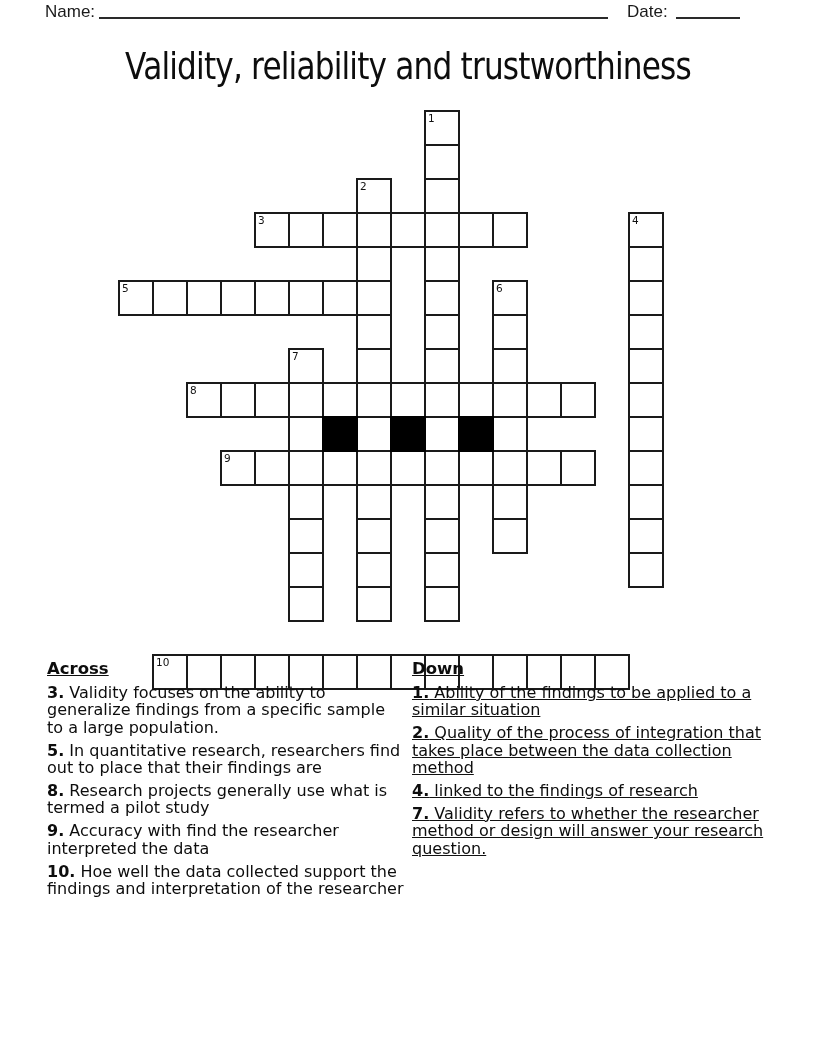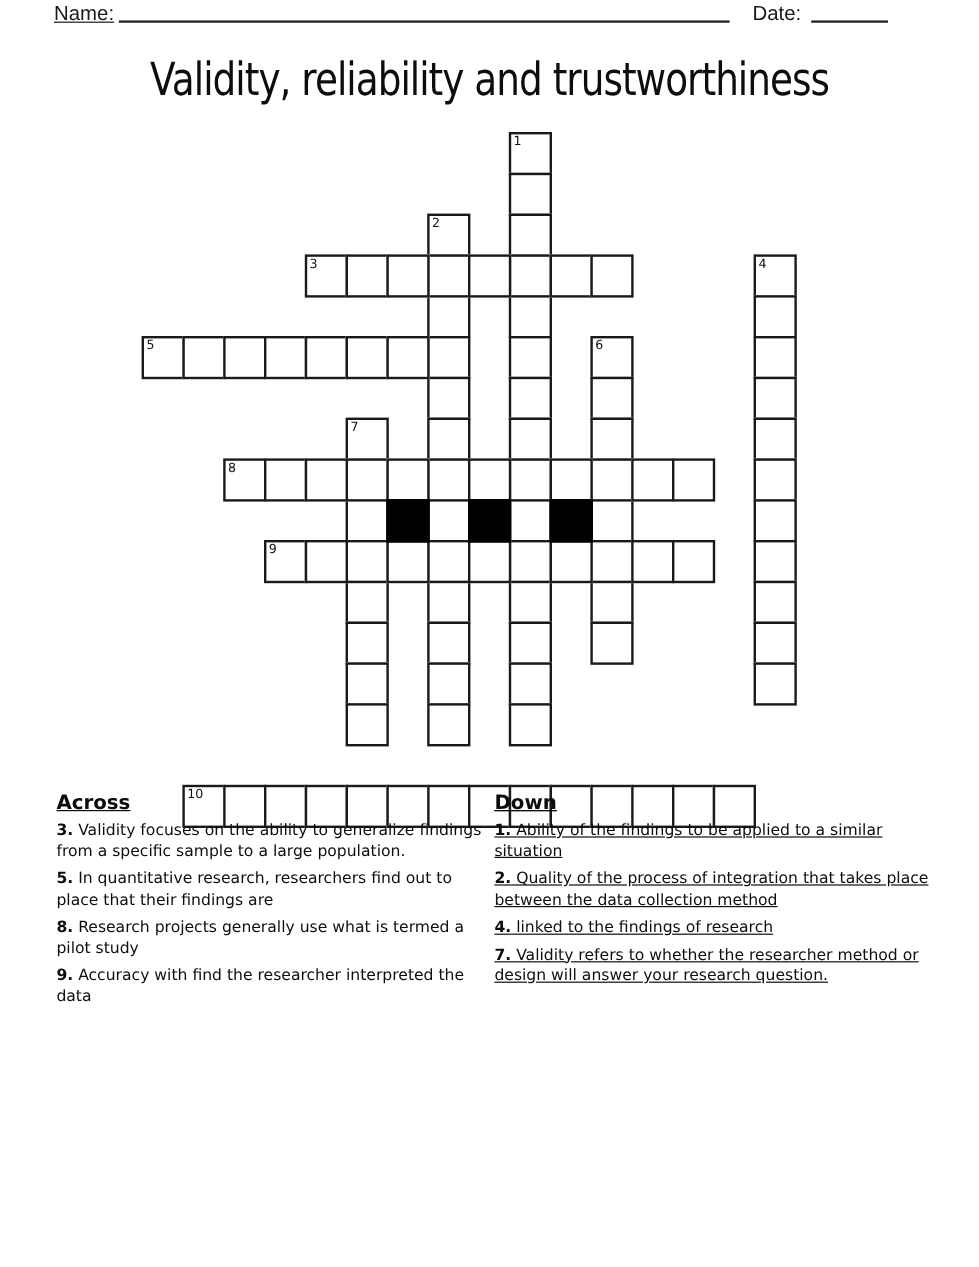--- a/index.html
+++ b/index.html
@@ -2,21 +2,21 @@
 <html><head>
 <meta charset="utf-8">
 <style>
   * { margin: 0; padding: 0; box-sizing: border-box; }
   html, body { width: 816px; height: 1056px; background: #ffffff; position: relative;
     font-family: "DejaVu Sans", sans-serif; color: #111; overflow: hidden; }
 
   
   .sheet-header { position: absolute; left: 0; top: 0; width: 816px; height: 30px;
     font-family: "Liberation Sans", sans-serif; font-size: 17px; color: #1a1a1a; }
-  .name-label { position: absolute; left: 45px; top: 2px; text-decoration: underline; }
+  .name-label { position: absolute; left: 45px; top: 2px; }
   .name-line  { position: absolute; left: 99px; top: 17px; width: 509px; height: 0;
     border-bottom: 2px solid #2a2a2a; }
   .date-label { position: absolute; left: 627px; top: 2px; text-align: right; }
   .date-line  { position: absolute; left: 676px; top: 17px; width: 64px; height: 0;
     border-bottom: 2px solid #2a2a2a; }
 
   
   .title-wrap { position: absolute; left: 0; top: 44px; width: 816px; text-align: center; }
   .title { display: inline-block; font-size: 38px; font-weight: 500; letter-spacing: -1px;
     transform: scaleX(0.82); transform-origin: center; white-space: nowrap; color: #0d0d0d; }
@@ -28,21 +28,21 @@
   .cell.black { background: #000000; border-color: #000000; }
   .cell .num { position: absolute; left: 2px; top: 0px; font-size: 10.5px; line-height: 12px;
     color: #111; font-family: "DejaVu Sans", sans-serif; }
 
   
   .clue-col { position: absolute; top: 659px; }
   #across-col { left: 47px;  width: 358px; }
   #down-col   { left: 412px; width: 384px; text-decoration: underline; }
   .clue-heading { font-size: 16.5px; font-weight: bold; text-decoration: underline;
     margin: 0 0 6px 0; color: #0d0d0d; }
-  .clue { font-size: 13px; line-height: 17.4px; margin: 0 0 5.5px 0; color: #0d0d0d; }
+  .clue { font-size: 16px; line-height: 17.4px; margin: 0 0 5.5px 0; color: #0d0d0d; }
   .clue b { font-weight: bold; }
 </style>
 </head>
 <body>
 
 <div class="sheet-header">
   <span class="name-label">Name:</span>
   <div class="name-line"></div>
   <span class="date-label">Date:</span>
   <div class="date-line"></div>
@@ -175,20 +175,21 @@
     <div class="cell black" style="left: 340px; top: 306px;"></div>
   </div>
 
 <div id="across-col" class="clue-col">
   <p class="clue-heading">Across</p>
   <div id="across-list">
       <p class="clue"><b>3.</b><span> Validity focuses on the ability to generalize findings from a specific sample to a large population.</span></p>
       <p class="clue"><b>5.</b><span> In quantitative research, researchers find out to place that their findings are</span></p>
       <p class="clue"><b>8.</b><span> Research projects generally use what is termed a pilot study</span></p>
       <p class="clue"><b>9.</b><span> Accuracy with find the researcher interpreted the data</span></p>
+      <p class="clue"><b>10.</b><span> Hoe well the data collected support the findings and interpretation of the researcher</span></p>
     </div>
 </div>
 
 <div id="down-col" class="clue-col">
   <p class="clue-heading">Down</p>
   <div id="down-list">
       <p class="clue"><b>1.</b><span> Ability of the findings to be applied to a similar situation</span></p>
       <p class="clue"><b>2.</b><span> Quality of the process of integration that takes place between the data collection method</span></p>
       <p class="clue"><b>4.</b><span> linked to the findings of research</span></p>
       <p class="clue"><b>7.</b><span> Validity refers to whether the researcher method or design will answer your research question.</span></p>

